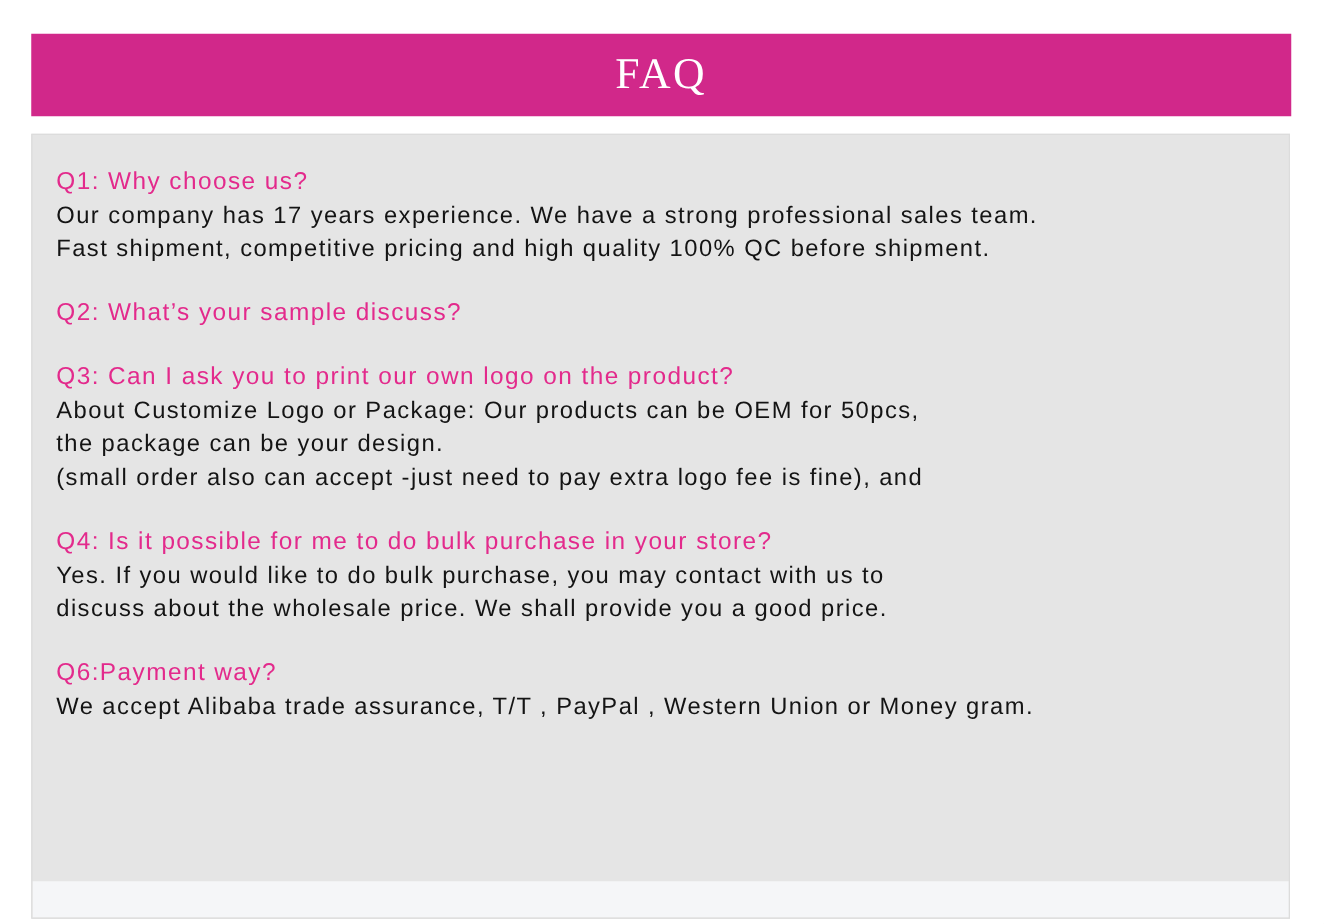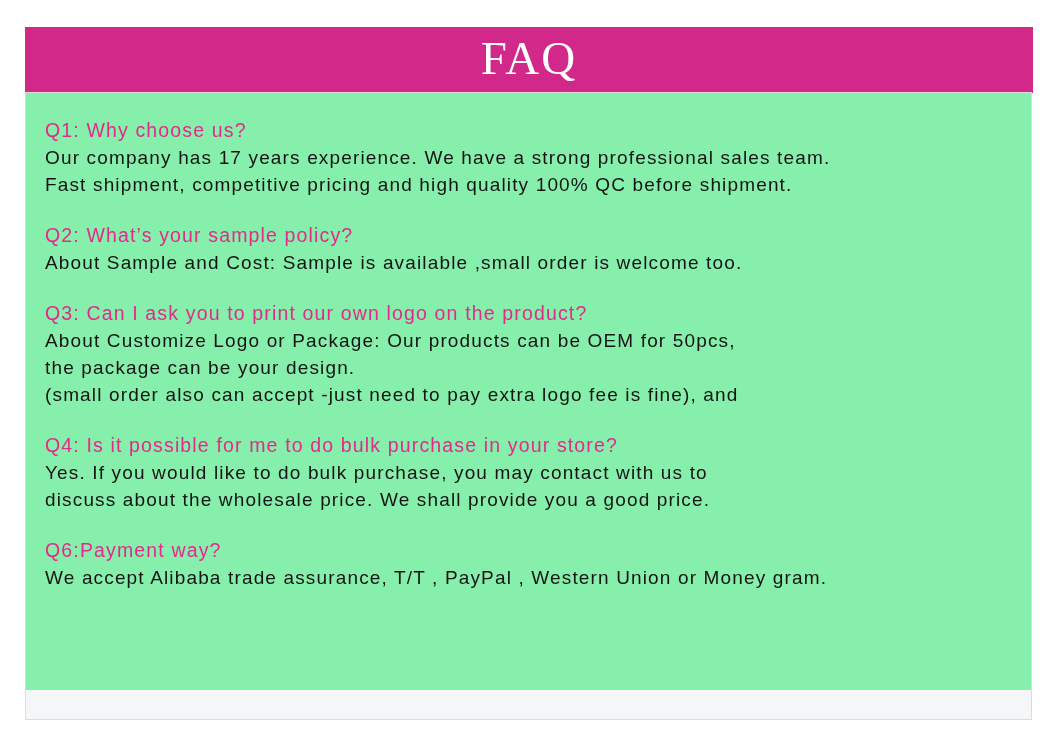--- a/index.html
+++ b/index.html
@@ -31,38 +31,38 @@
     width: 1008px;
     height: 66px;
     background: #d1288a;
     display: flex;
     align-items: center;
     justify-content: center;
     box-sizing: border-box;
   }
   .faq-banner-title {
     font-family: "Liberation Serif", "DejaVu Serif", serif;
-    font-size: 47px;
+    font-size: 35px;
     line-height: 1;
     color: #ffffff;
     letter-spacing: 2px;
     font-weight: 400;
     white-space: nowrap;
     margin: 0;
     padding: 0 0 3px 0;
   }
 
   
   .faq-panel {
     position: absolute;
     left: 25px;
-    top: 92px;
+    top: 107px;
     width: 1007px;
     height: 628px;
-    background: #86efac;
+    background: #e5e5e5;
     border: 1px solid #dcdcdc;
     box-sizing: border-box;
     overflow: hidden;
   }
 
   .faq-body {
     position: absolute;
     left: 0;
     top: 0;
     right: 0;
@@ -120,22 +120,21 @@
   <div class="faq-panel">
     <div class="faq-body">
 
       <div class="faq-block">
         <p class="faq-question">Q1: Why  choose us?</p>
         <p class="faq-answer-line">Our company has 17 years experience. We have a strong professional sales team.</p>
         <p class="faq-answer-line">Fast shipment, competitive pricing and high quality 100% QC before shipment.</p>
       </div>
 
       <div class="faq-block">
-        <p class="faq-question">Q2: What’s your sample policy?</p>
-        <p class="faq-answer-line">About Sample and Cost: Sample is available ,small order is welcome too.</p>
+        <p class="faq-question">Q2: What’s your sample discuss?</p>
       </div>
 
       <div class="faq-block">
         <p class="faq-question">Q3: Can I ask you to print our own logo on the product?</p>
         <p class="faq-answer-line">About Customize Logo or Package: Our products can be OEM for 50pcs,</p>
         <p class="faq-answer-line">the package can be your design.</p>
         <p class="faq-answer-line">(small order also can accept -just need to pay extra logo fee is fine), and</p>
       </div>
 
       <div class="faq-block">

